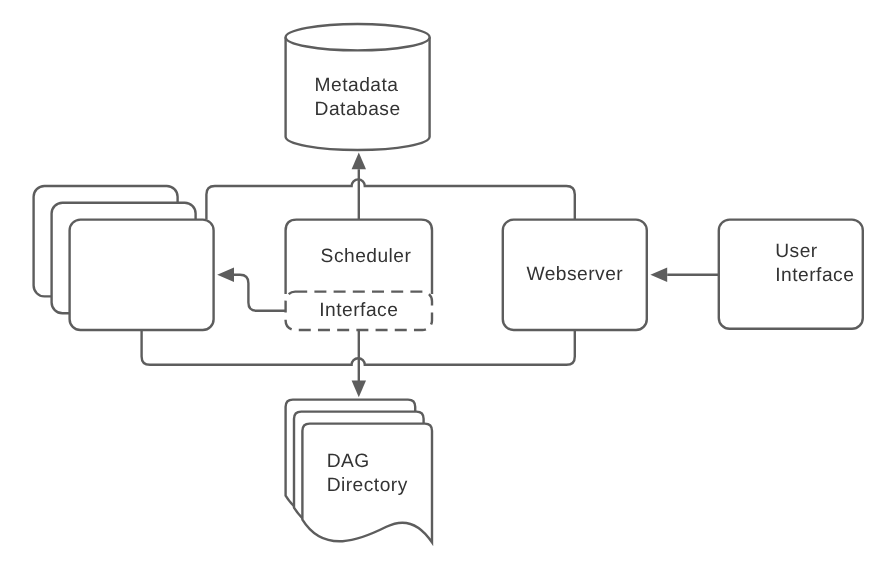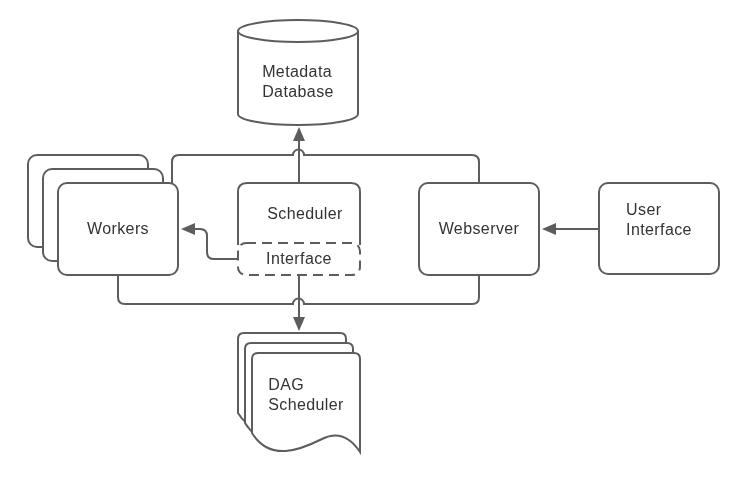--- a/index.html
+++ b/index.html
@@ -109,27 +109,26 @@
     <g>
       <path class="shape" d="M 238 413 L 238 339 Q 238 333 244 333 L 340 333 Q 346 333 346 339 L 346 432 C 338 420 326 410 308 419 C 286 430 256 442 238 413 Z"></path>
       <path class="shape" d="M 245 423 L 245 349 Q 245 343 251 343 L 347 343 Q 353 343 353 349 L 353 442 C 345 430 333 420 315 429 C 293 440 263 452 245 423 Z"></path>
       <path class="shape" d="M 252 433 L 252 359 Q 252 353 258 353 L 354 353 Q 360 353 360 359 L 360 452 C 352 440 340 430 322 439 C 300 450 270 462 252 433 Z"></path>
     </g>
   </svg>
 
   <div class="node-label" style="left:238px; top:58px; width:120px; height:48px;">Metadata
 Database</div>
 
-  <div class="node-label" style="left:58px; top:183px; width:120px; height:92px;">Workers</div>
 
   <div class="node-label" style="left:238px; top:183px; width:134px; height:62px;">Scheduler</div>
 
   <div class="node-label" style="left:238px; top:243px; width:122px; height:32px;">Interface</div>
 
   <div class="node-label" style="left:419px; top:183px; width:120px; height:92px;border-radius:14px;">Webserver</div>
 
-  <div class="node-label" style="left:599px; top:183px; width:120px; height:74px;">User
+  <div class="node-label" style="left:599px; top:183px; width:120px; height:74px;padding-left:20px;">User
 Interface</div>
 
   <div class="node-label" style="left:252px; top:353px; width:108px; height:84px;">DAG
-Scheduler</div>
+Directory</div>
 
 </div>
 
 </body></html>

